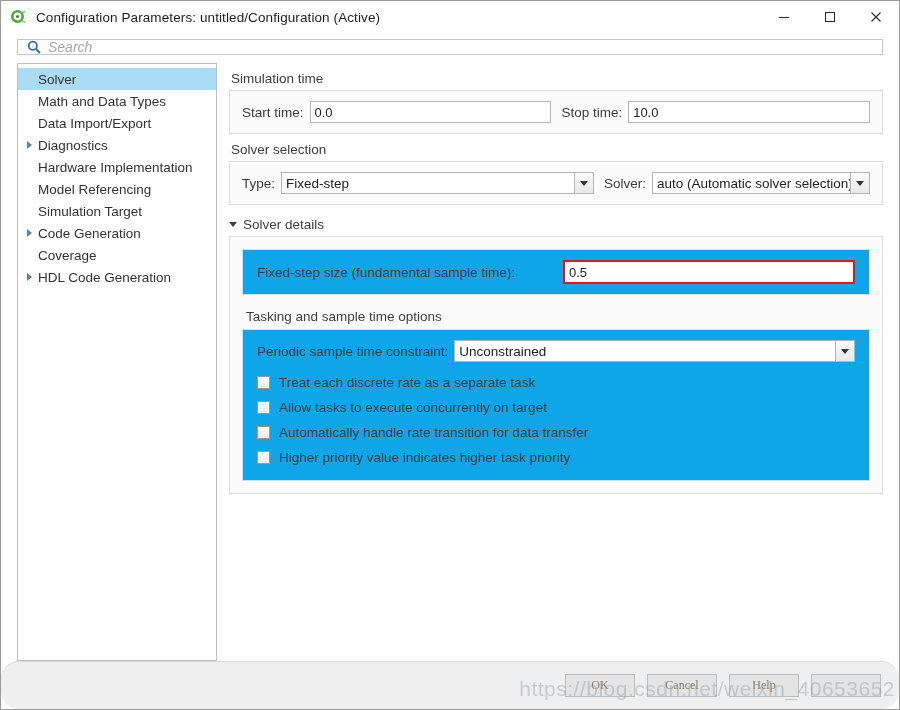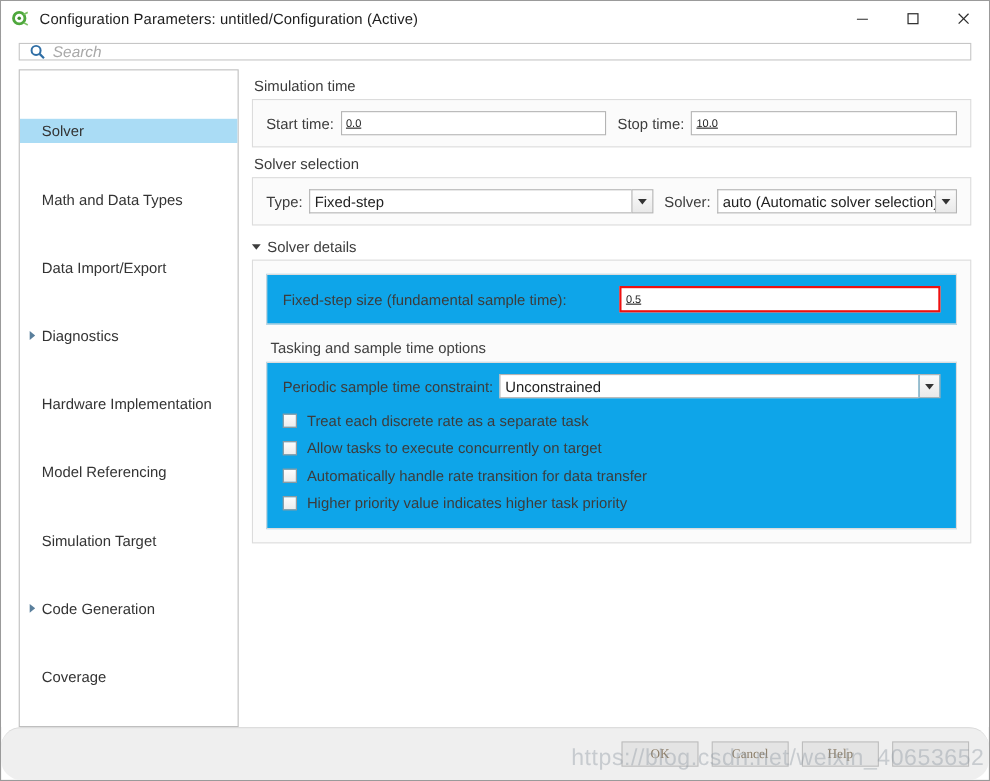--- a/index.html
+++ b/index.html
@@ -111,21 +111,20 @@
   }
   .tree-item {
     height: 22px;
     display: flex;
     align-items: center;
     padding-left: 4px;
     box-sizing: border-box;
     font-size: 13.5px;
     color: #333333;
     white-space: nowrap;
-    margin-top: 40px;
   }
   .tree-item.selected {
     background: #aadcf5;
   }
   .tree-arrow {
     width: 14px;
     flex: 0 0 14px;
     display: flex;
     align-items: center;
     justify-content: center;
@@ -164,28 +163,27 @@
   .field-label {
     font-size: 13.5px;
     color: #3c3c3c;
     white-space: nowrap;
     margin-right: 6px;
   }
   .textfield {
     height: 22px;
     border: 1px solid #b4b4b4;
     background: #ffffff;
-    font-size: 10px;
+    font-size: 13px;
     color: #222222;
     display: flex;
     align-items: center;
     padding: 4px 4px;
     box-sizing: border-box;
     min-width: 0;
-    text-decoration: underline;
   }
   .combo {
     height: 22px;
     display: flex;
     align-items: stretch;
     min-width: 0;
     text-align: right;
   }
   .combo .combo-text {
     flex: 1 1 auto;

